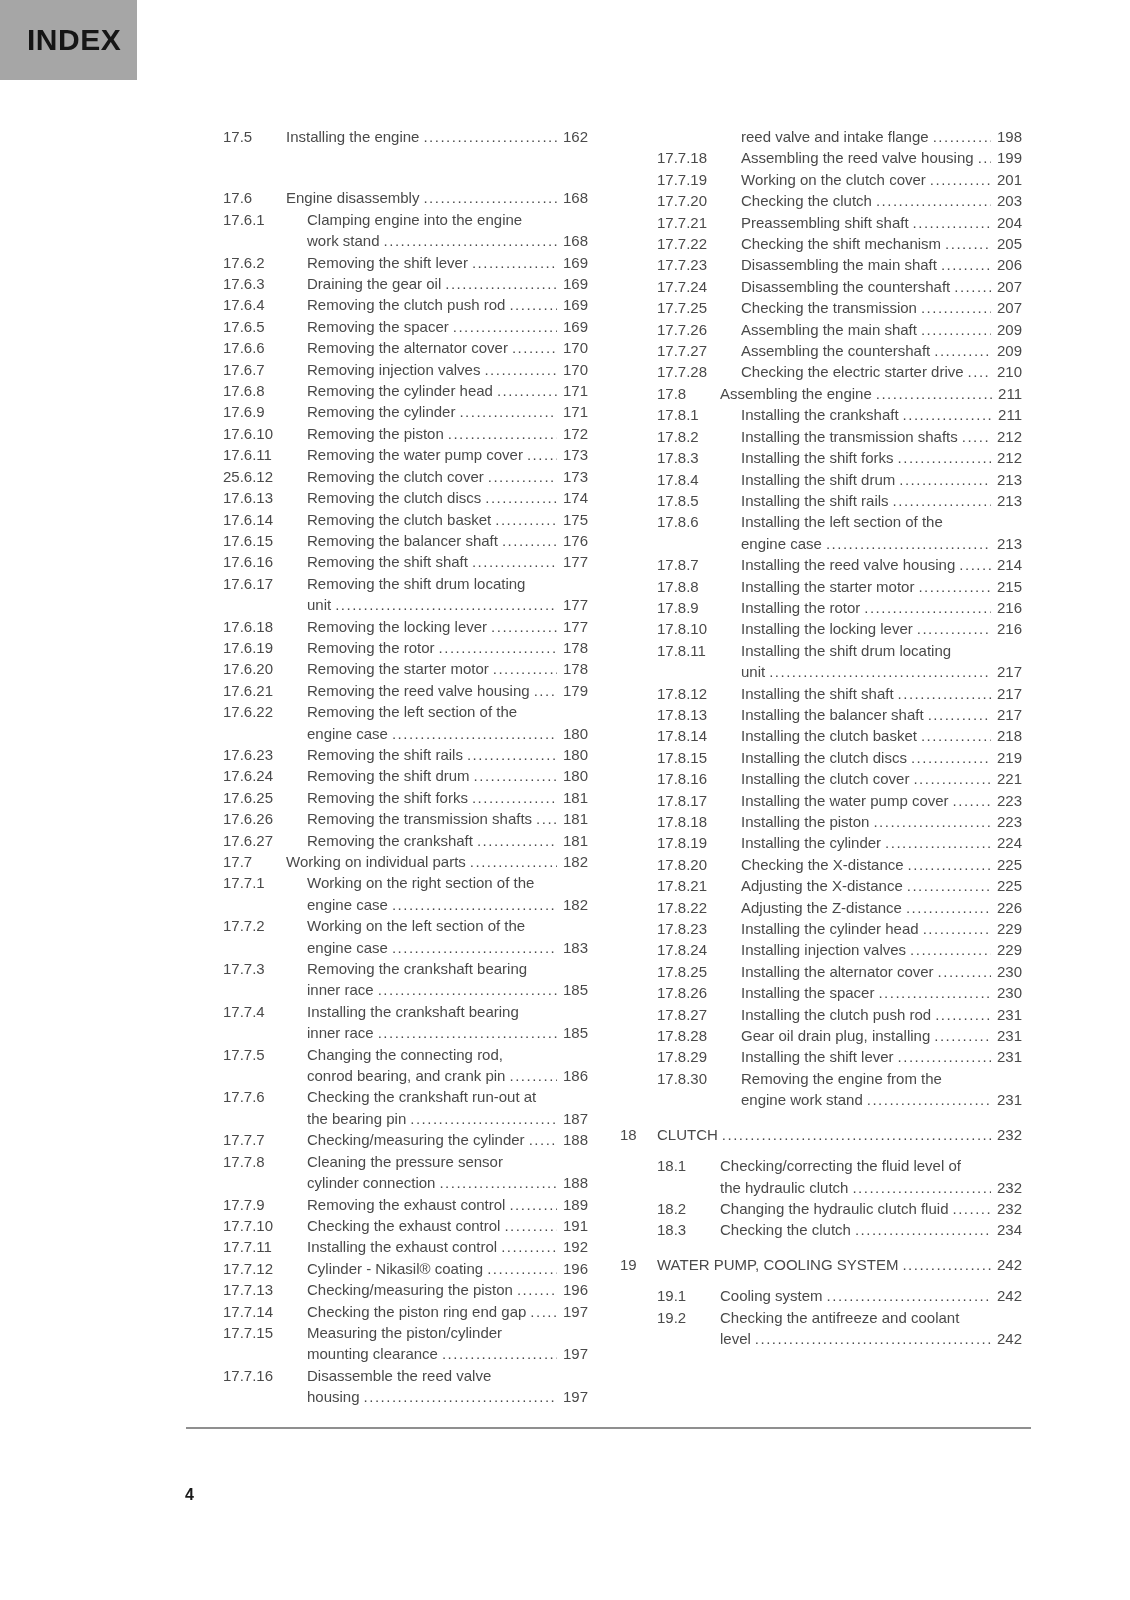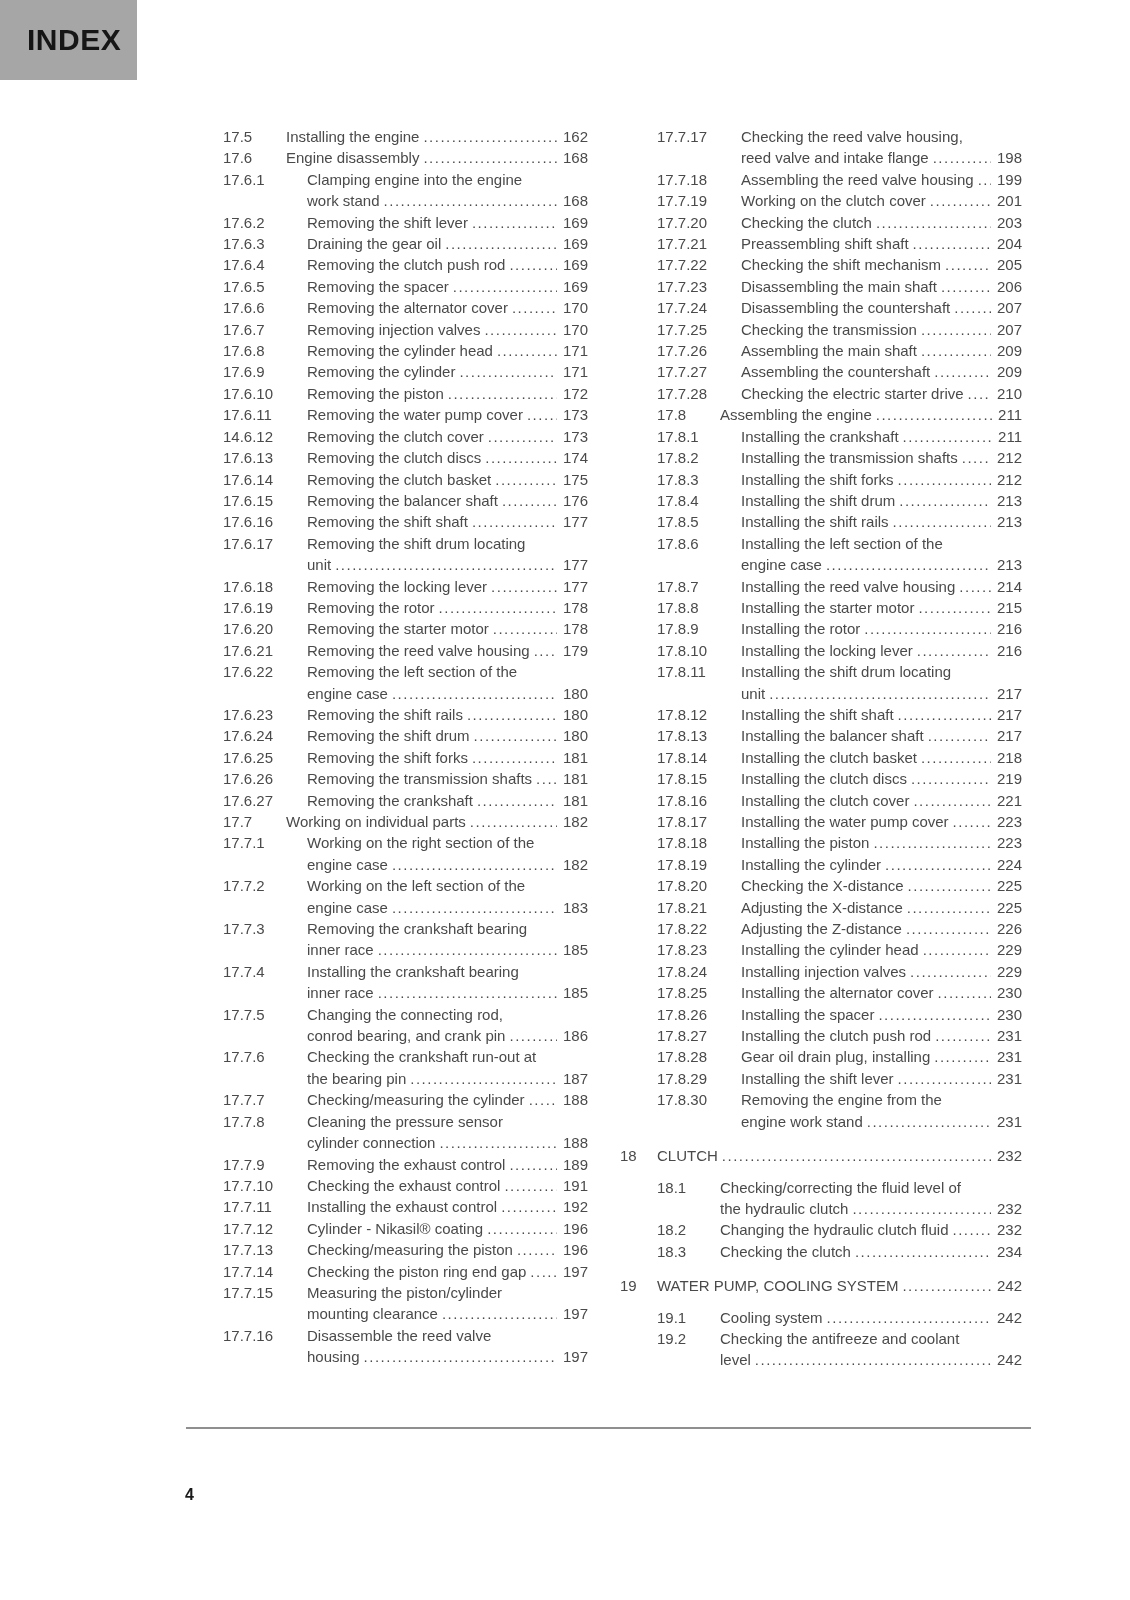--- a/index.html
+++ b/index.html
@@ -86,21 +86,21 @@
   </div>
 
   <div class="columns">
     <div class="col" id="col-left">
         <div class="toc-row" style="padding-left: 37px;">
           <span class="num" style="width: 63px;">17.5</span>
           <span class="txt">Installing the engine</span>
           <span class="dots"></span>
           <span class="page-num">162</span>
         </div>
-        <div class="toc-row" style="padding-left: 37px;">
+        <div class="toc-row" style="padding-left: 37px; margin-top: 40px;">
           <span class="num" style="width: 63px;">17.6</span>
           <span class="txt">Engine disassembly</span>
           <span class="dots"></span>
           <span class="page-num">168</span>
         </div>
         <div class="toc-row" style="padding-left: 37px;">
           <span class="num" style="width: 84px;">17.6.1</span>
           <span class="txt">Clamping engine into the engine</span>
         </div>
         <div class="toc-row" style="padding-left: 37px;">
@@ -163,21 +163,21 @@
           <span class="dots"></span>
           <span class="page-num">172</span>
         </div>
         <div class="toc-row" style="padding-left: 37px;">
           <span class="num" style="width: 84px;">17.6.11</span>
           <span class="txt">Removing the water pump cover</span>
           <span class="dots"></span>
           <span class="page-num">173</span>
         </div>
         <div class="toc-row" style="padding-left: 37px;">
-          <span class="num" style="width: 84px;">14.6.12</span>
+          <span class="num" style="width: 84px;">25.6.12</span>
           <span class="txt">Removing the clutch cover</span>
           <span class="dots"></span>
           <span class="page-num">173</span>
         </div>
         <div class="toc-row" style="padding-left: 37px;">
           <span class="num" style="width: 84px;">17.6.13</span>
           <span class="txt">Removing the clutch discs</span>
           <span class="dots"></span>
           <span class="page-num">174</span>
         </div>
@@ -406,24 +406,20 @@
           <span class="txt">Disassemble the reed valve</span>
         </div>
         <div class="toc-row" style="padding-left: 37px;">
           <span class="num" style="width: 84px;"></span>
           <span class="txt">housing</span>
           <span class="dots"></span>
           <span class="page-num">197</span>
         </div>
       </div>
     <div class="col" id="col-right">
-        <div class="toc-row" style="padding-left: 37px;">
-          <span class="num" style="width: 84px;">17.7.17</span>
-          <span class="txt">Checking the reed valve housing,</span>
-        </div>
         <div class="toc-row" style="padding-left: 37px;">
           <span class="num" style="width: 84px;"></span>
           <span class="txt">reed valve and intake flange</span>
           <span class="dots"></span>
           <span class="page-num">198</span>
         </div>
         <div class="toc-row" style="padding-left: 37px;">
           <span class="num" style="width: 84px;">17.7.18</span>
           <span class="txt">Assembling the reed valve housing</span>
           <span class="dots"></span>

